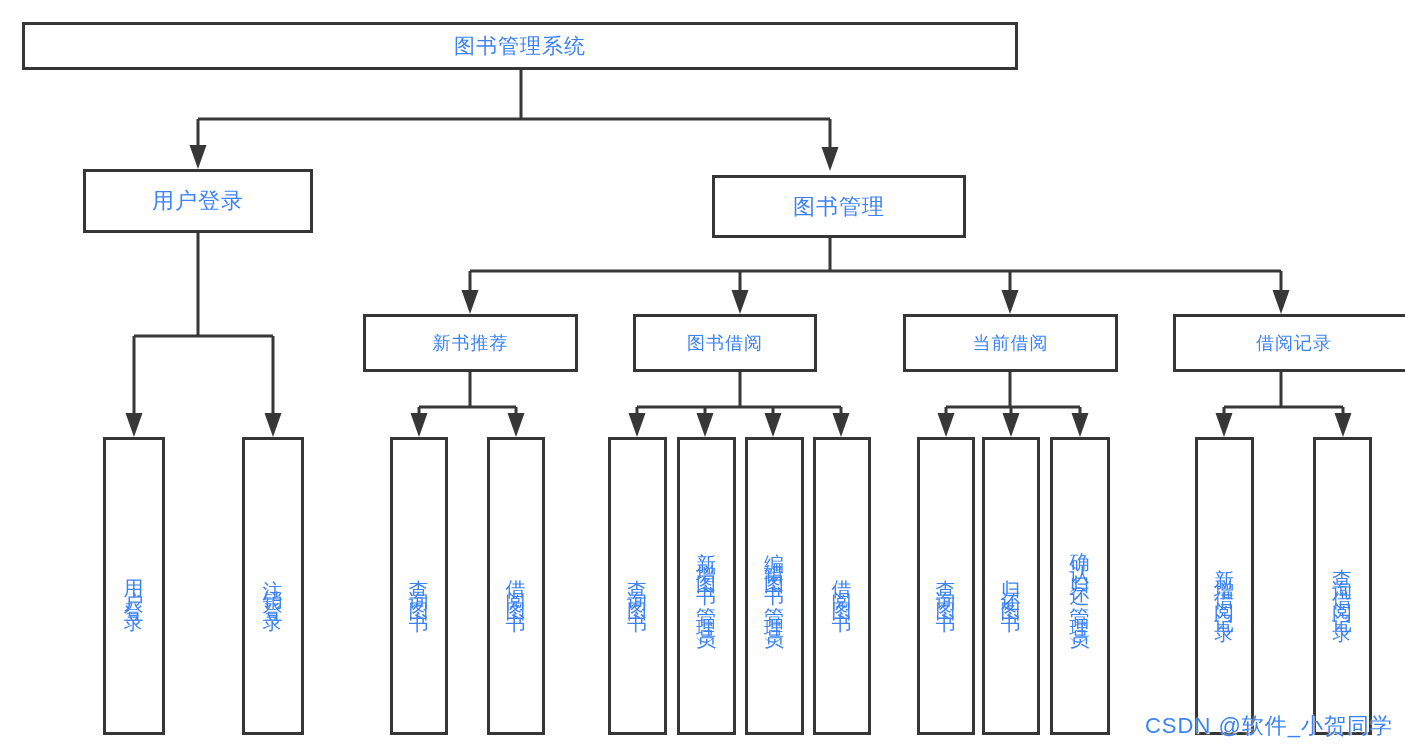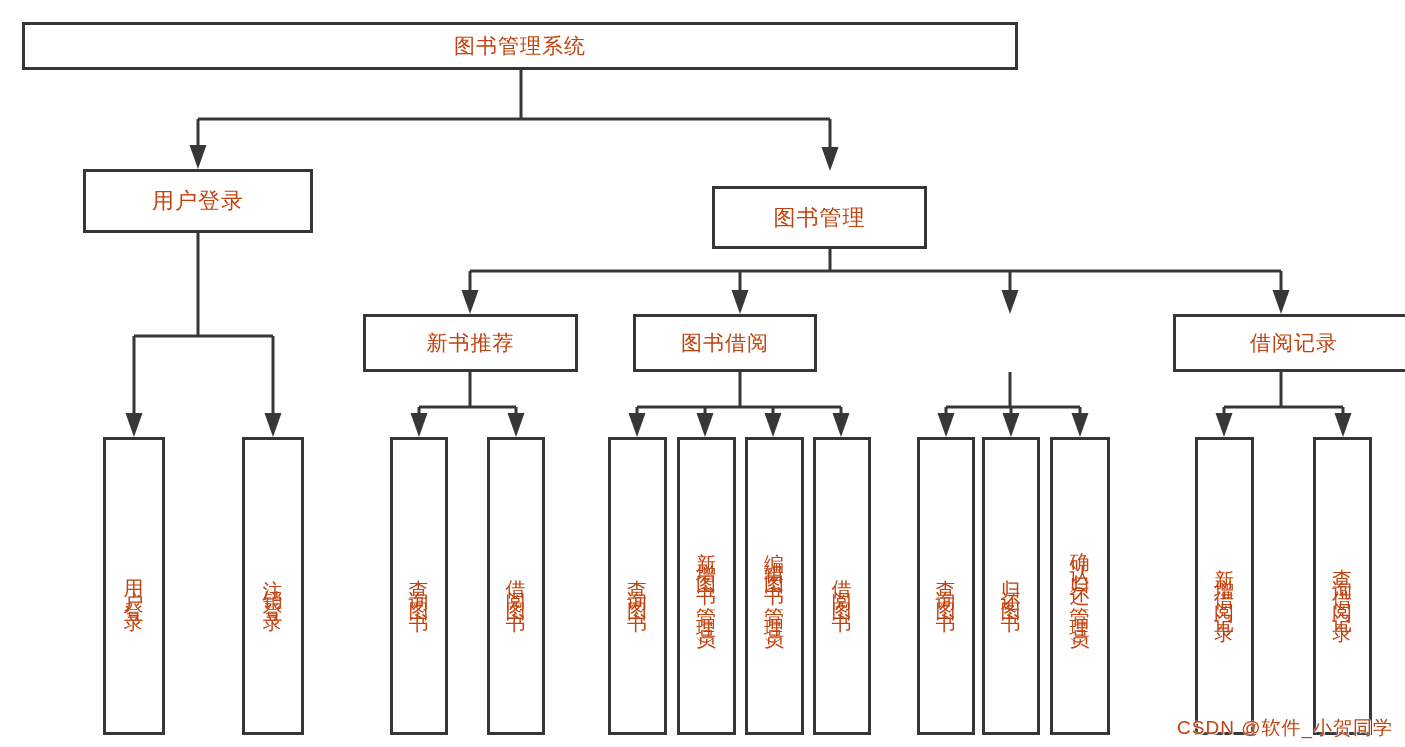--- a/index.html
+++ b/index.html
@@ -12,40 +12,40 @@
   }
   .connectors{position:absolute;left:0;top:0;z-index:1;}
   .box{
     position:absolute;
     background:#fff;
     border:3px solid #363636;
     box-sizing:border-box;
     display:flex;
     align-items:center;
     justify-content:center;
-    color:#c2410c;
+    color:#3b82f6;
     z-index:2;
   }
   .box.h{font-size:22px;letter-spacing:1px;}
   .box.h.root{font-size:21px;}
-  .box.h.l3{font-size:21px;}
+  .box.h.l3{font-size:18px;}
   .box.v span{
     writing-mode:vertical-rl;
     text-orientation:mixed;
     font-size:20px;
     letter-spacing:11px;
     line-height:1.1;
     white-space:nowrap;
   }
   .watermark{
     position:absolute;
     right:12px;
     bottom:6px;
-    font-size:19px;
-    color:#c2410c;
+    font-size:22px;
+    color:#3b82f6;
     text-shadow:0 0 2px #fff, 1px 1px 1px #fff;
     z-index:3;
     letter-spacing:1px;
   }
 </style>
 </head>
 <body>
 
 <div class="canvas">
 
@@ -82,29 +82,32 @@
     </g>
   </svg>
 
   <div class="box h root" style="left:22px;top:22px;width:996px;height:48px">
     <span>图书管理系统</span>
   </div>
 
   <div class="box h" style="left:83px;top:169px;width:230px;height:64px">
     <span>用户登录</span>
   </div>
-  <div class="box h" style="left:712px;top:186px;width:215px;height:63px">
+  <div class="box h" style="left:712px;top:175px;width:254px;height:63px">
     <span>图书管理</span>
   </div>
 
   <div class="box h l3" style="left:363px;top:314px;width:215px;height:58px">
     <span>新书推荐</span>
   </div>
   <div class="box h l3" style="left:633px;top:314px;width:184px;height:58px">
     <span>图书借阅</span>
+  </div>
+  <div class="box h l3" style="left:903px;top:314px;width:215px;height:58px">
+    <span>当前借阅</span>
   </div>
   <div class="box h l3" style="left:1173px;top:314px;width:242px;height:58px">
     <span>借阅记录</span>
   </div>
 
   <div class="box v" style="left:103px;top:437px;width:62px;height:298px">
     <span>用户登录</span>
   </div>
   <div class="box v" style="left:242px;top:437px;width:62px;height:298px">
     <span>注销登录</span>

